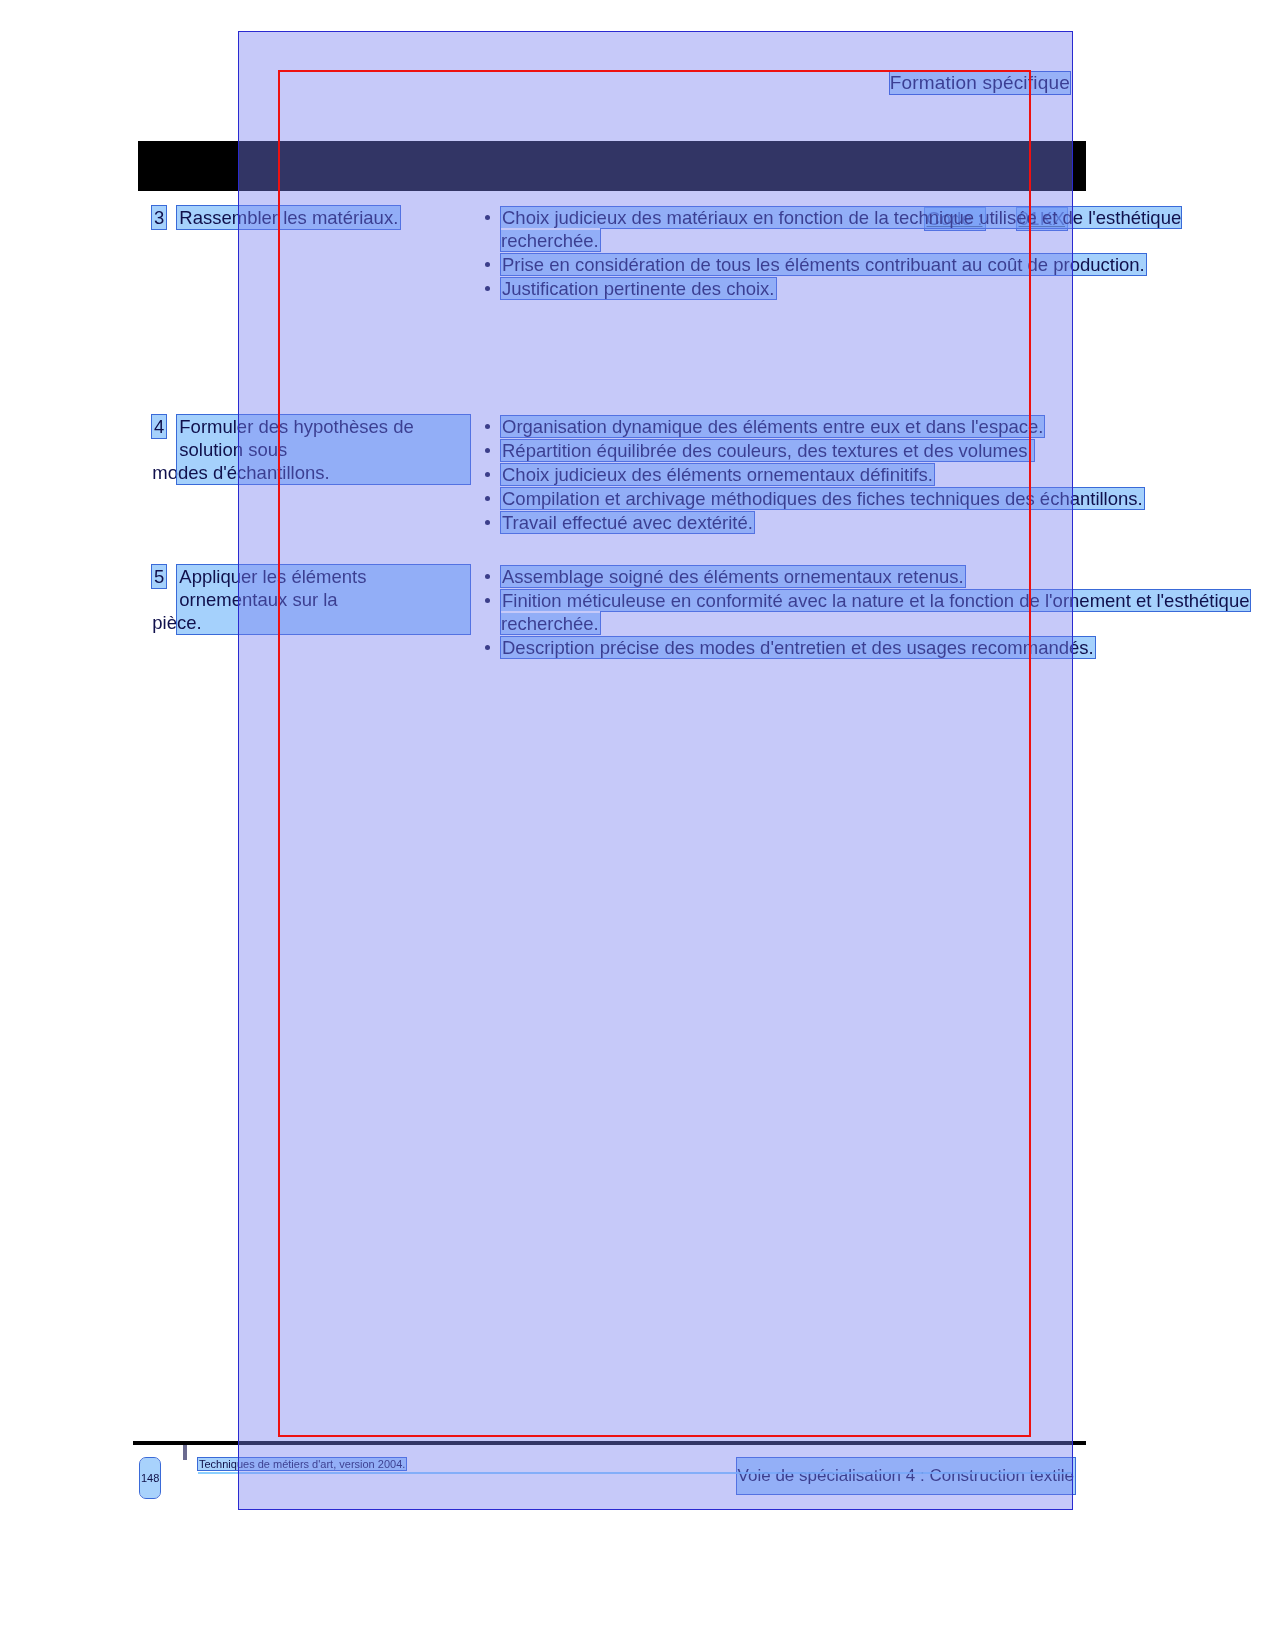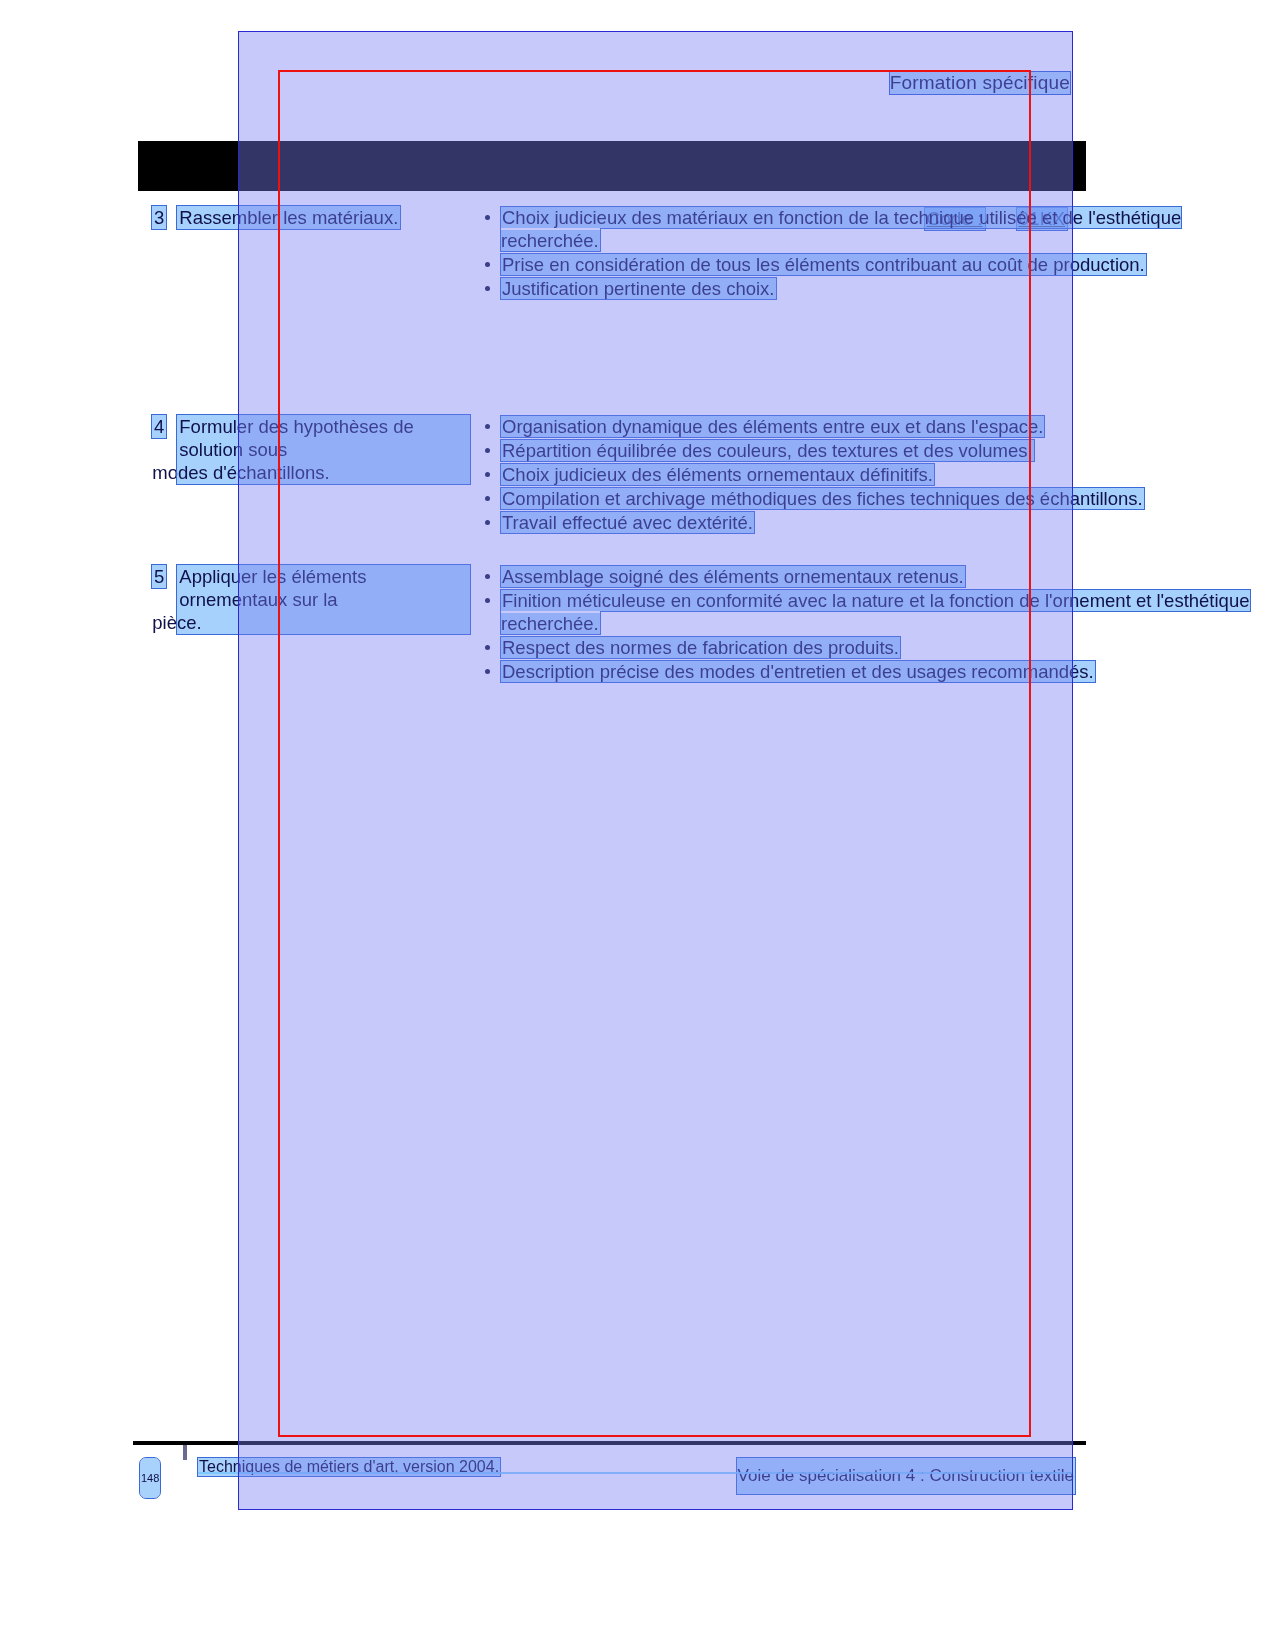--- a/index.html
+++ b/index.html
@@ -207,21 +207,21 @@
     color: #101048;
     background: rgba(110,180,250,0.6);
     outline: 1px solid #3a6ad8;
     padding: 14px 1px;
     border-radius: 6px;
   }
   .footer-left {
     position: absolute;
     left: 198px;
     top: 0;
-    font-size: 16px;
+    font-size: 11px;
     color: #101048;
     background: rgba(110,180,250,0.6);
     outline: 1px solid #3a6ad8;
     padding: 0 1px;
   }
   .footer-right {
     position: absolute;
     right: 200px;
     top: 0;
     font-size: 17px;
@@ -299,21 +299,20 @@
           <span class="ltext">
             <span>Appliquer les éléments ornementaux sur la</span>
             <span class="l2">pièce.</span>
           </span>
         </div>
       </div>
       <div class="right-col">
         <ul class="bullets">
           <li><span class="btext">Assemblage soigné des éléments ornementaux retenus.</span></li>
           <li><span class="btext">Finition méticuleuse en conformité avec la nature et la fonction de l'ornement et l'esthétique recherchée.</span></li>
-          <li><span class="btext">Respect des normes de fabrication des produits.</span></li>
           <li><span class="btext">Description précise des modes d'entretien et des usages recommandés.</span></li>
         </ul>
       </div>
     </div>
 
   </div>
 
   <div class="footer-rule"></div>
   <div class="footer-tick"></div>
   <div class="footer-row">

